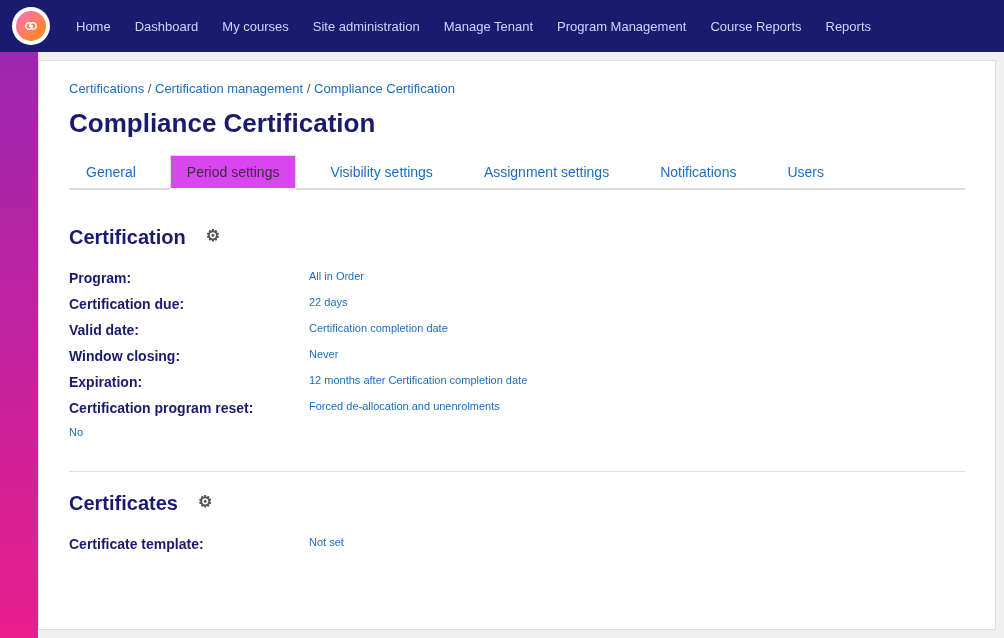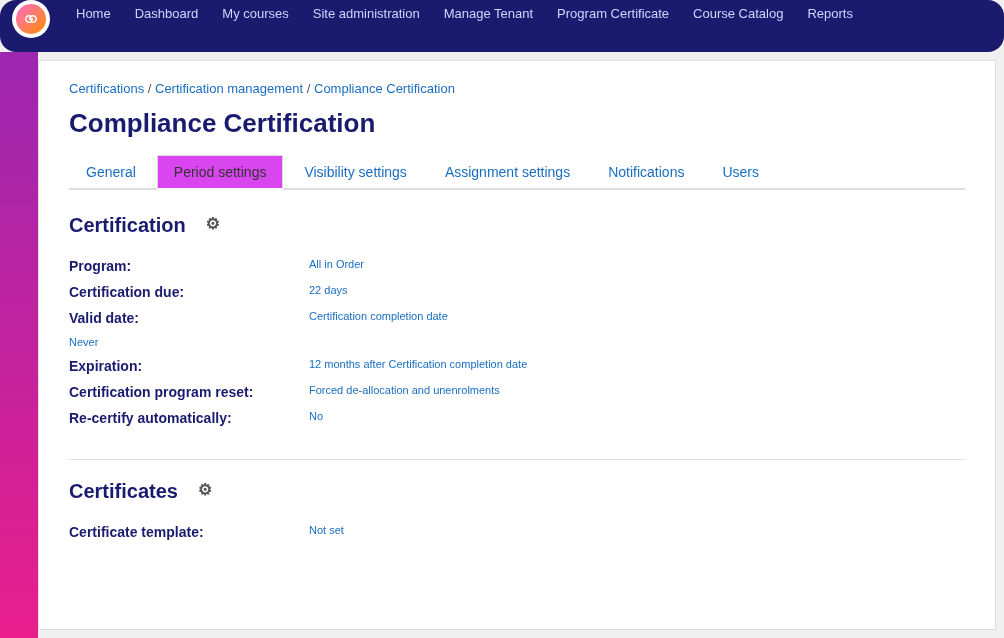--- a/index.html
+++ b/index.html
@@ -2,24 +2,23 @@
 <html><head>
   <meta charset="utf-8">
   <style>
     * { box-sizing: border-box; margin: 0; padding: 0; }
     body { font-family: Arial, sans-serif; background: #f0f0f0; font-size: 14px; }
 
     
     .top-nav {
       background: #1a1a6e;
       display: flex;
-      align-items: flex-start;
+      align-items: center;
       padding: 0 12px;
       height: 52px;
-      border-radius: 16px;
     }
     .logo {
       width: 38px;
       height: 38px;
       border-radius: 50%;
       background: white;
       display: flex;
       align-items: center;
       justify-content: center;
       margin-right: 16px;
@@ -86,22 +85,22 @@
       font-size: 26px;
       font-weight: bold;
       color: #1a1a6e;
       margin-bottom: 16px;
     }
 
     
     .tabs {
       display: flex;
       border-bottom: 2px solid #ddd;
-      margin-bottom: 24px;
-      gap: 4px;
+      margin-bottom: 36px;
+      gap: 17px;
     }
     .tab {
       padding: 8px 16px;
       cursor: pointer;
       font-size: 14px;
       color: #1a6ec2;
       border: 1px solid transparent;
       border-bottom: none;
       background: white;
       white-space: nowrap;
@@ -167,22 +166,22 @@
         <path d="M16 7C16 9.2 14.2 11 12 11C10.8 11 9.8 10.4 9 9.6L10 8.6C10.6 9.2 11.2 9.6 12 9.6C13.4 9.6 14.6 8.4 14.6 7C14.6 5.6 13.4 4.4 12 4.4C10.6 4.4 10 5.2 9.6 6H12V7.4H8V7C8 4.8 9.6 3 12 3C14.2 3 16 4.8 16 7Z" fill="white"></path>
       </svg>
     </div>
   </div>
   <div class="nav-links">
   <a class="nav-link">Home</a>
       <a class="nav-link">Dashboard</a>
       <a class="nav-link">My courses</a>
       <a class="nav-link">Site administration</a>
       <a class="nav-link">Manage Tenant</a>
-      <a class="nav-link">Program Certificate</a>
-      <a class="nav-link">Course Catalog</a>
+      <a class="nav-link">Program Management</a>
+      <a class="nav-link">Course Reports</a>
       <a class="nav-link">Reports</a>
     </div>
 </nav>
 
 <div class="main-wrapper">
   <div class="left-bar"></div>
   <div class="content-area">
 
     <div class="breadcrumb">
       <a>Certifications</a>
@@ -215,32 +214,32 @@
       </div>
       <div class="info-row">
         <div class="info-label">Certification due:</div>
         <div class="info-value">22 days</div>
       </div>
       <div class="info-row">
         <div class="info-label">Valid date:</div>
         <div class="info-value">Certification completion date</div>
       </div>
       <div class="info-row">
+        <div class="info-label">Window closing:</div>
         <div class="info-value">Never</div>
       </div>
       <div class="info-row">
         <div class="info-label">Expiration:</div>
         <div class="info-value">12 months after Certification completion date</div>
       </div>
       <div class="info-row">
         <div class="info-label">Certification program reset:</div>
         <div class="info-value">Forced de-allocation and unenrolments</div>
       </div>
       <div class="info-row">
-        <div class="info-label">Re-certify automatically:</div>
         <div class="info-value">No</div>
       </div>
     </div>
 
     <hr class="section-divider">
 
     <div class="section-heading">
       <span>Certificates</span>
       <span class="gear-icon">⚙</span>
     </div>

